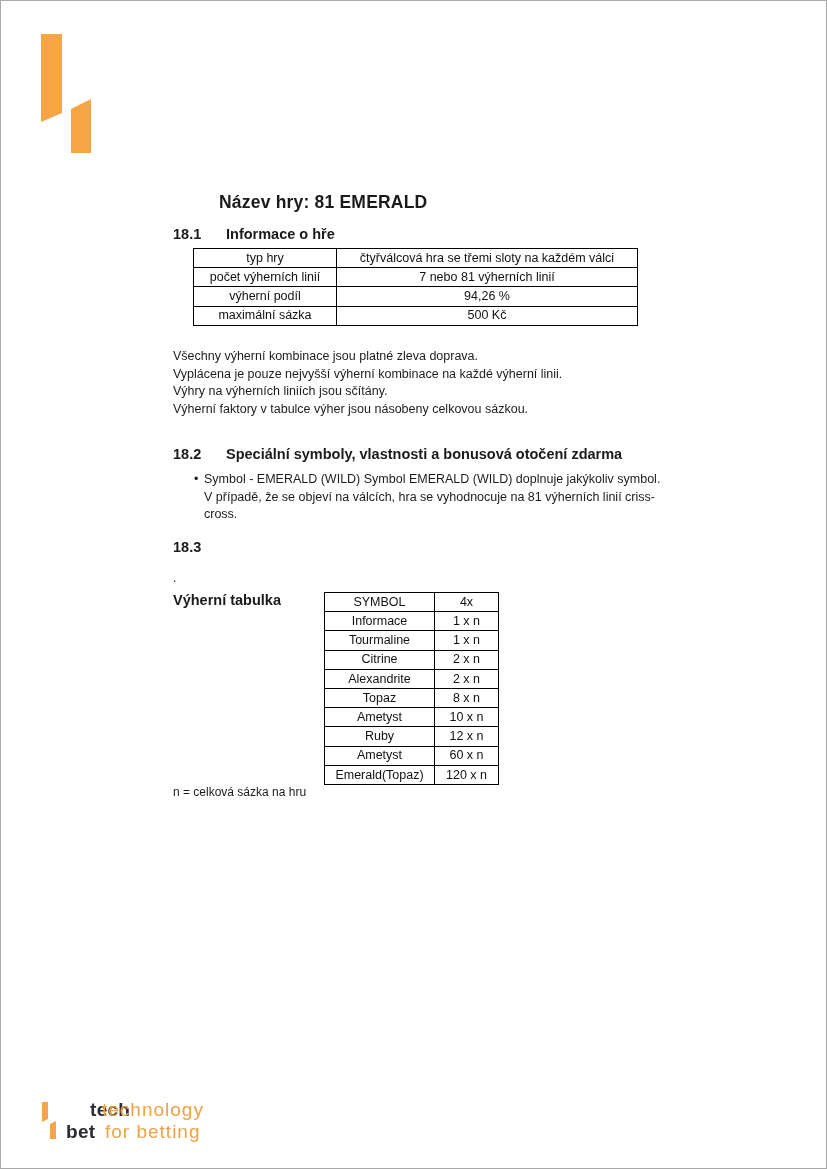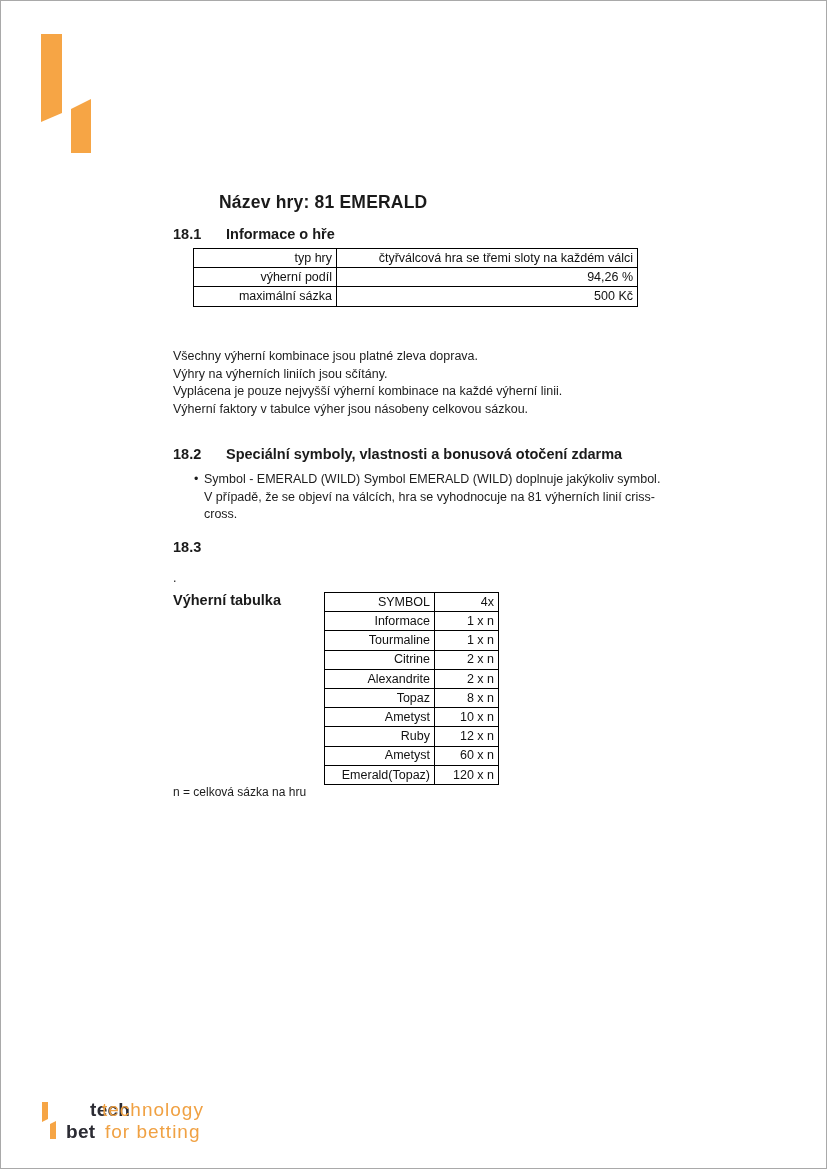--- a/index.html
+++ b/index.html
@@ -28,21 +28,21 @@
 
   
   .heading { left:172px; display:flex; font-size:14.5px; font-weight:600; color:#1a1a1a; }
   .heading .hnum { width:53px; flex:0 0 53px; }
   .h-181 { top:225px; }
   .h-182 { top:445px; }
   .h-183 { top:538px;flex-direction:column; }
 
   
   table { border-collapse:collapse; font-size:12.5px; color:#111; }
-  td, th { border:1px solid #000; text-align:right; vertical-align:middle;
+  td, th { border:1px solid #000; text-align:center; vertical-align:middle;
            padding:0 4px; font-weight:400; height:18.2px; line-height:1.15; }
   .info-table  { left:192px; top:247px; width:444px; table-layout:fixed; }
   .info-table col.c1 { width:143px; }
   .info-table col.c2 { width:301px; }
   .payout-table { left:323px; top:591px; width:174px; table-layout:fixed; }
   .payout-table col.c1 { width:110px; }
   .payout-table col.c2 { width:64px; }
 
   
   .notes { left:172px; top:347px; font-size:12.5px; line-height:17.6px; width:560px; }
@@ -83,34 +83,38 @@
     <colgroup>
         <col class="c1">
         <col class="c2">
       </colgroup>
     <tbody>
         <tr>
       <td>typ hry</td>
       <td>čtyřválcová hra se třemi sloty na každém válci</td>
     </tr>
     <tr>
+      <td>počet výherních linií</td>
+      <td>7 nebo 81 výherních linií</td>
+    </tr>
+    <tr>
       <td>výherní podíl</td>
       <td>94,26 %</td>
     </tr>
     <tr>
       <td>maximální sázka</td>
       <td>500 Kč</td>
     </tr>
   </tbody>
     </table>
 
   <div class="abs notes">
     <div class="note-line">Všechny výherní kombinace jsou platné zleva doprava.</div>
+    <div class="note-line">Vyplácena je pouze nejvyšší výherní kombinace na každé výherní linii.</div>
     <div class="note-line">Výhry na výherních liniích jsou sčítány.</div>
-    <div class="note-line">Vyplácena je pouze nejvyšší výherní kombinace na každé výherní linii.</div>
     <div class="note-line">Výherní faktory v tabulce výher jsou násobeny celkovou sázkou.</div>
   </div>
 
   <div class="abs heading h-182">
     <span class="hnum">18.2</span>
     <span class="htxt">Speciální symboly, vlastnosti a bonusová otočení zdarma</span>
   </div>
 
   <div class="abs bullet">
     <span class="marker">•</span>

